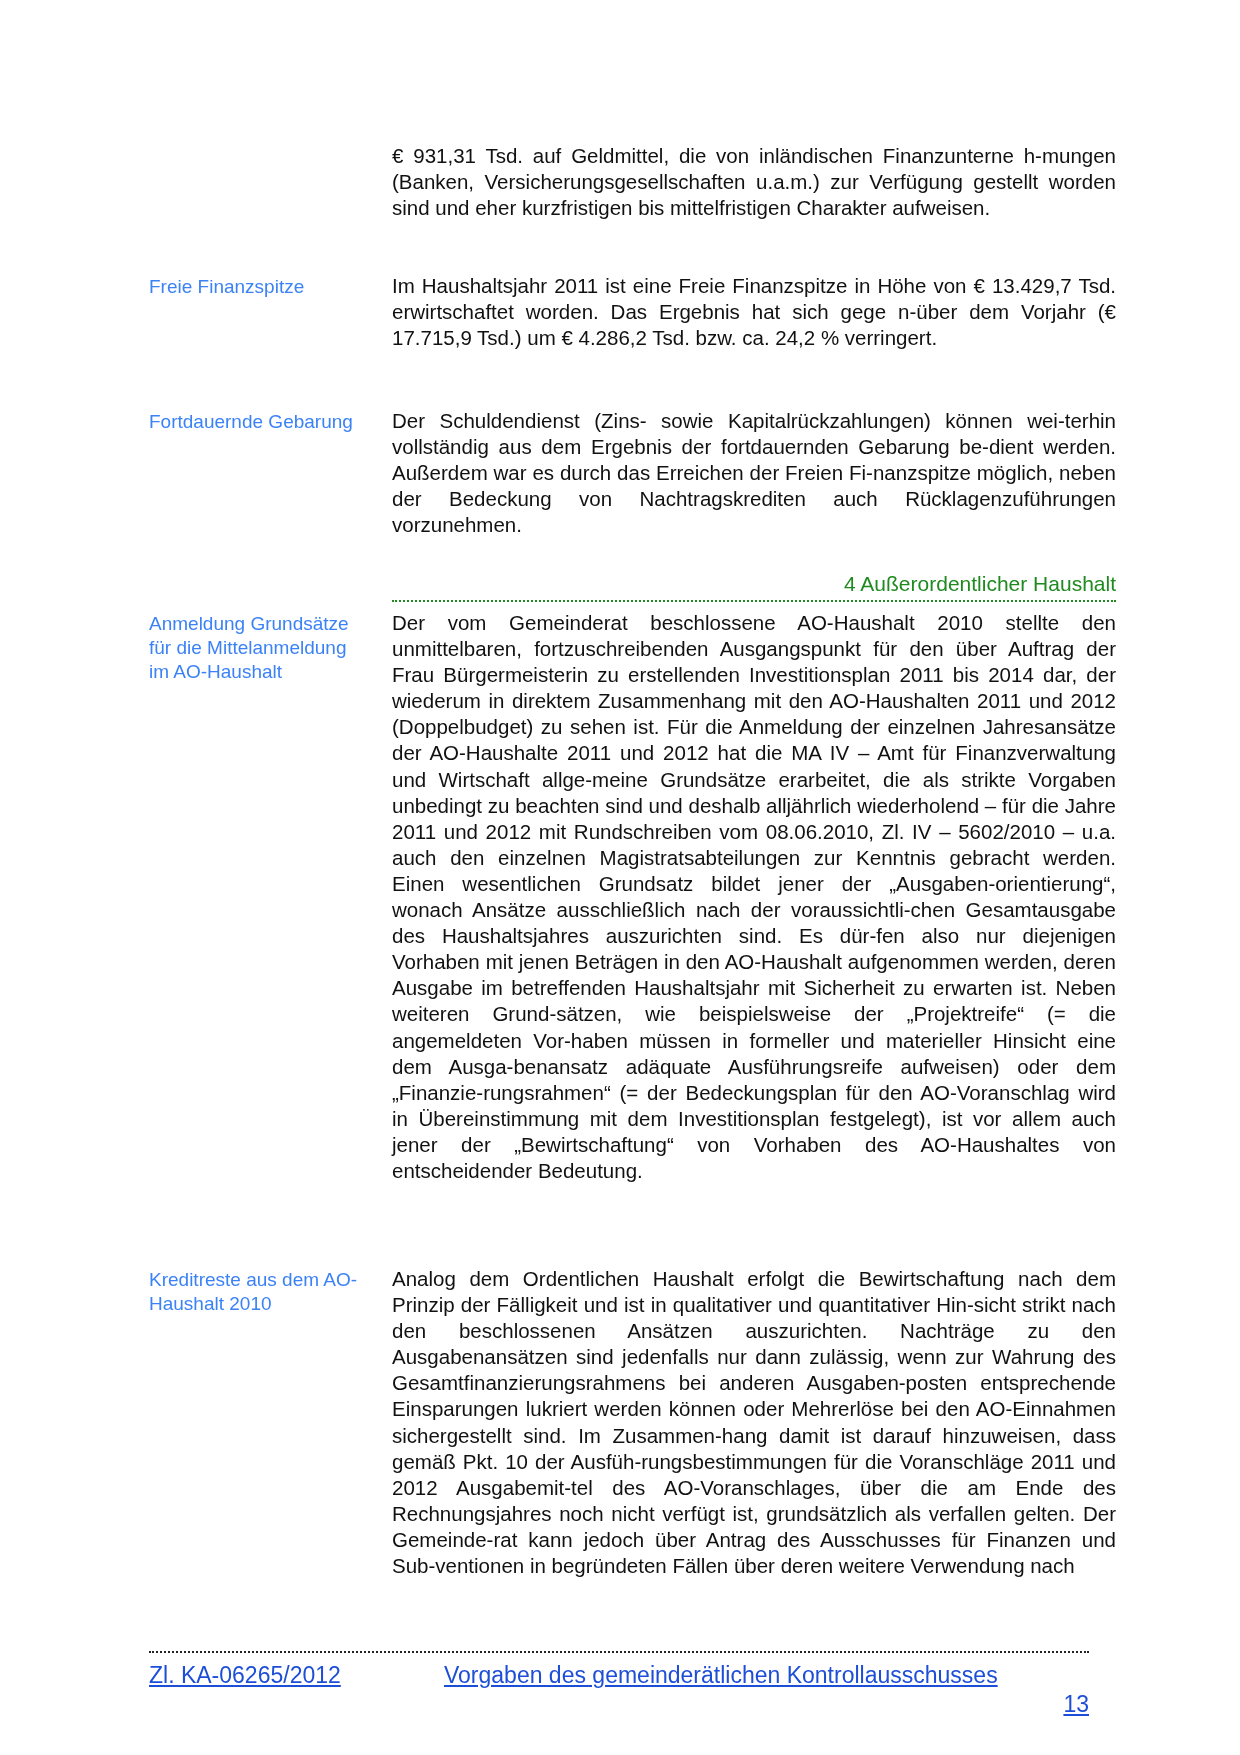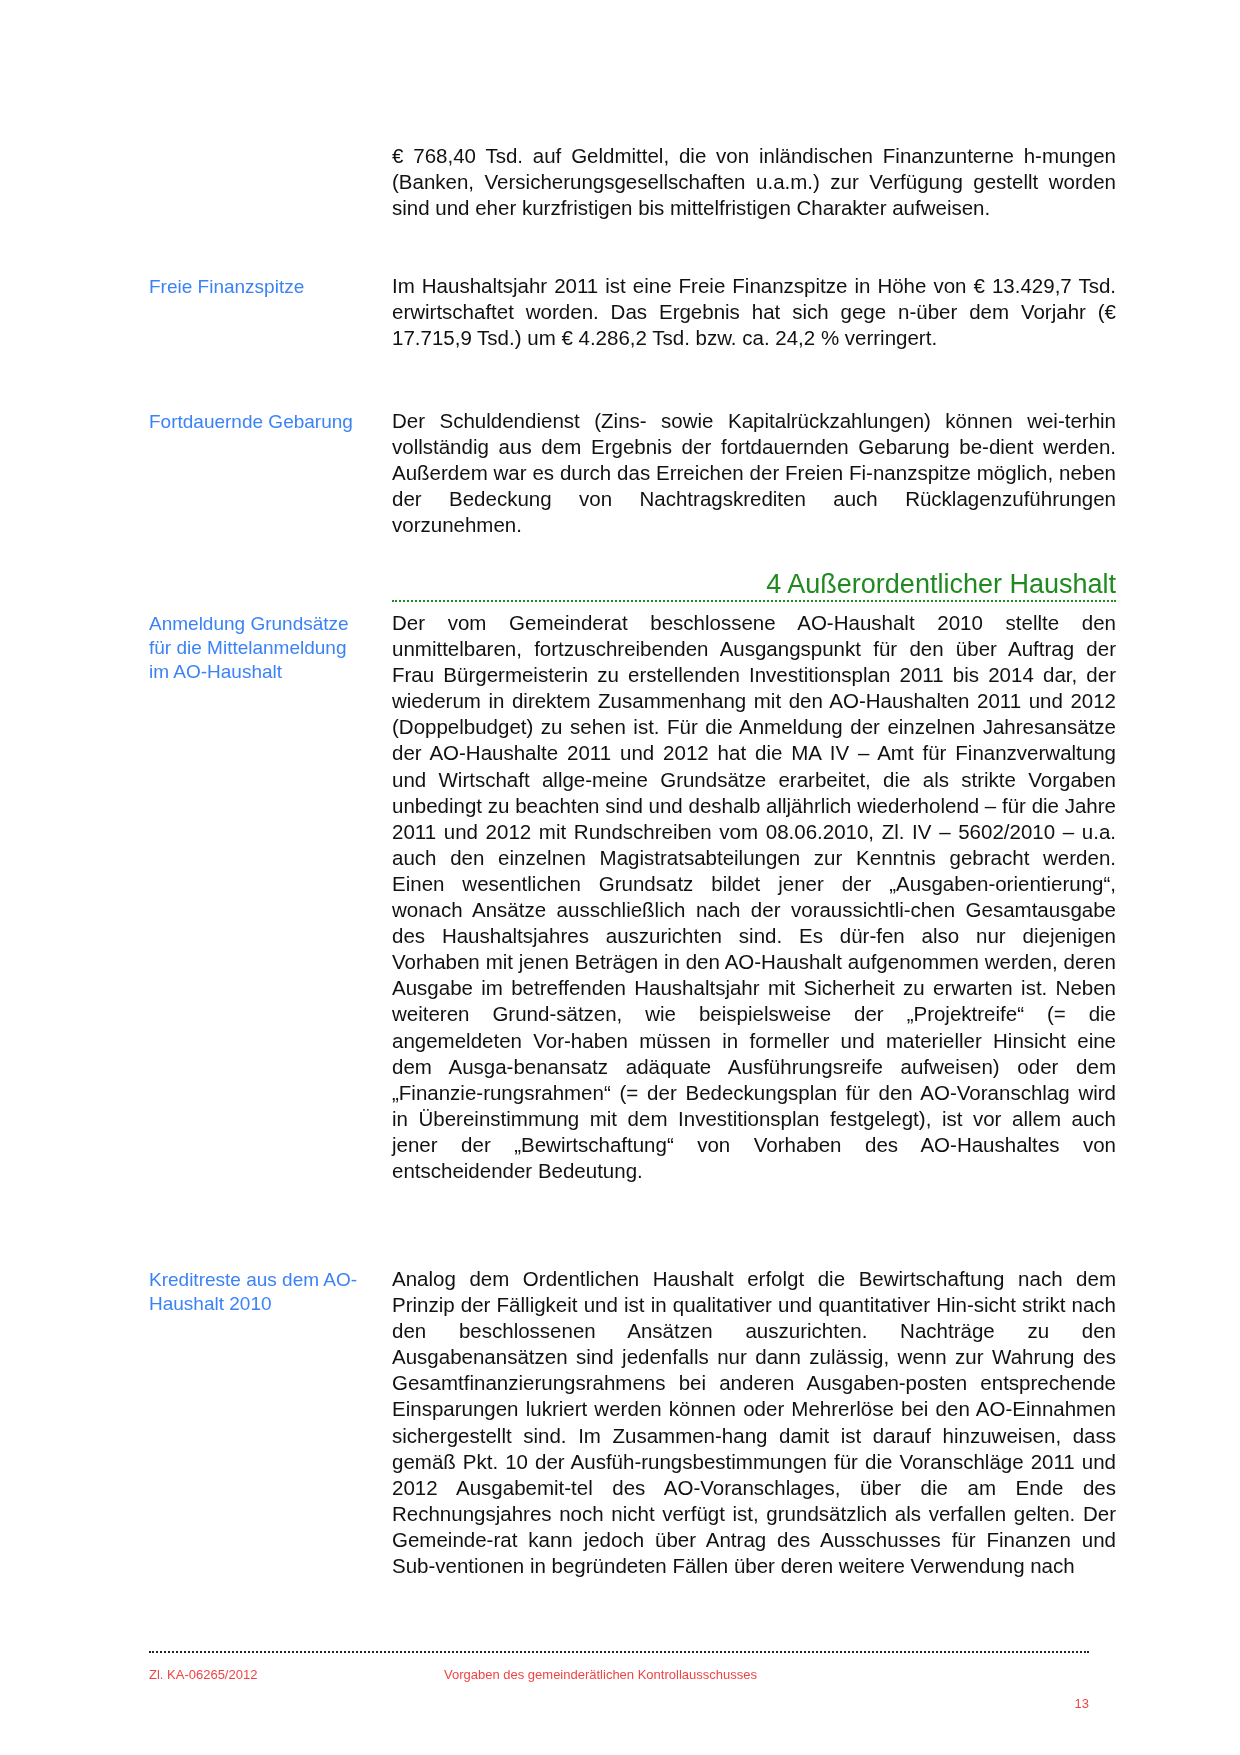--- a/index.html
+++ b/index.html
@@ -28,21 +28,21 @@
     line-height: 26.1px;
     text-align: justify;
     color: #111111;
   }
   .section-heading {
     position: absolute;
     left: 392px;
     width: 724px;
     top: 571px;
     text-align: right;
-    font-size: 27px;
+    font-size: 21px;
     line-height: 26px;
     color: #1f8a1f;
   }
   .heading-rule {
     position: absolute;
     left: 392px;
     width: 724px;
     top: 600px;
     height: 0;
     border-top: 2px dotted #1f8a1f;
@@ -51,34 +51,35 @@
     position: absolute;
     left: 149px;
     width: 940px;
     top: 1651px;
     height: 0;
     border-top: 2px dotted #222222;
   }
   .footer {
     position: absolute;
     top: 1664px;
-    font-size: 13px;
+    font-size: 23px;
     line-height: 22px;
-    color: #ef4444;
+    color: #1d4ed8;
+    text-decoration: underline;
   }
   .footer-left { left: 149px; }
   .footer-center { left: 444px; }
   .footer-right { left: 1050px; width: 39px; text-align: right; margin-top: 29px; }
 </style>
 </head>
 <body>
 
 <div class="page">
 
-  <div class="body-text" style="top:143px;">€ 768,40 Tsd. auf Geldmittel, die von inländischen Finanzunterne h-mungen (Banken, Versicherungsgesellschaften u.a.m.) zur Verfügung gestellt worden sind und eher kurzfristigen bis mittelfristigen Charakter aufweisen.</div>
+  <div class="body-text" style="top:143px;">€ 931,31 Tsd. auf Geldmittel, die von inländischen Finanzunterne h-mungen (Banken, Versicherungsgesellschaften u.a.m.) zur Verfügung gestellt worden sind und eher kurzfristigen bis mittelfristigen Charakter aufweisen.</div>
 
   <div class="margin-label" style="top:275px;">Freie Finanzspitze</div>
   <div class="body-text" style="top:273px;">Im Haushaltsjahr 2011 ist eine Freie Finanzspitze in Höhe von € 13.429,7 Tsd. erwirtschaftet worden. Das Ergebnis hat sich gege n-über dem Vorjahr (€ 17.715,9 Tsd.) um € 4.286,2 Tsd. bzw. ca. 24,2 % verringert.</div>
 
   <div class="margin-label" style="top:410px;">Fortdauernde Gebarung</div>
   <div class="body-text" style="top:408px;">Der Schuldendienst (Zins- sowie Kapitalrückzahlungen) können wei-terhin vollständig aus dem Ergebnis der fortdauernden Gebarung be-dient werden. Außerdem war es durch das Erreichen der Freien Fi-nanzspitze möglich, neben der Bedeckung von Nachtragskrediten auch Rücklagenzuführungen vorzunehmen.</div>
 
   <div class="section-heading">4  Außerordentlicher Haushalt</div>
   <div class="heading-rule"></div>
 

